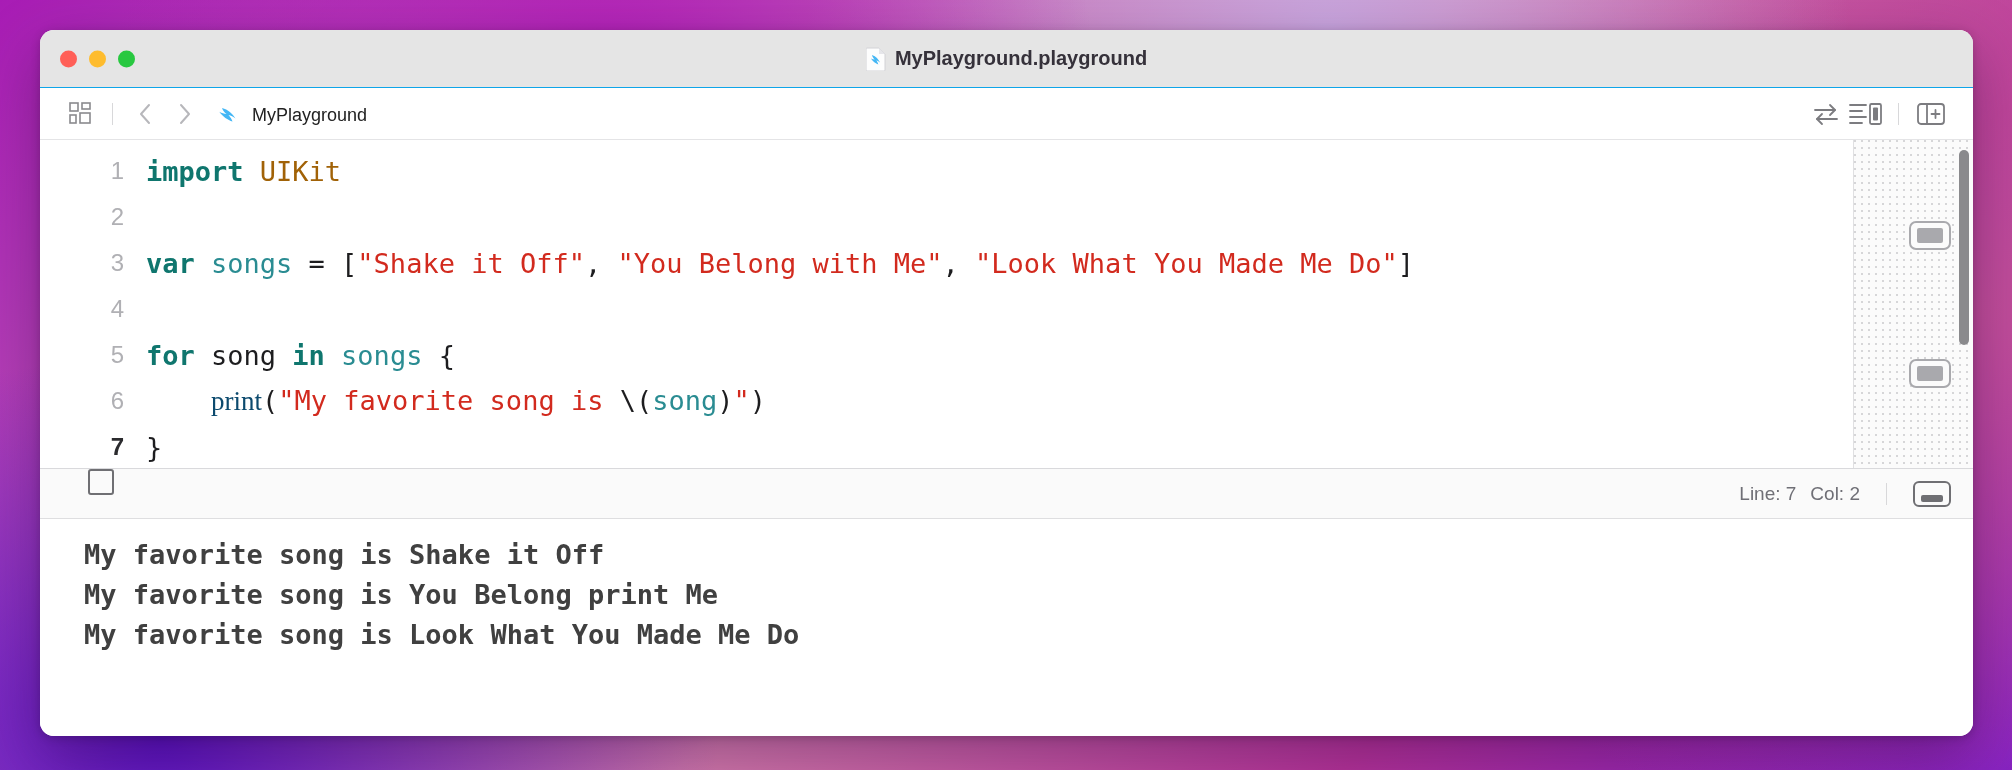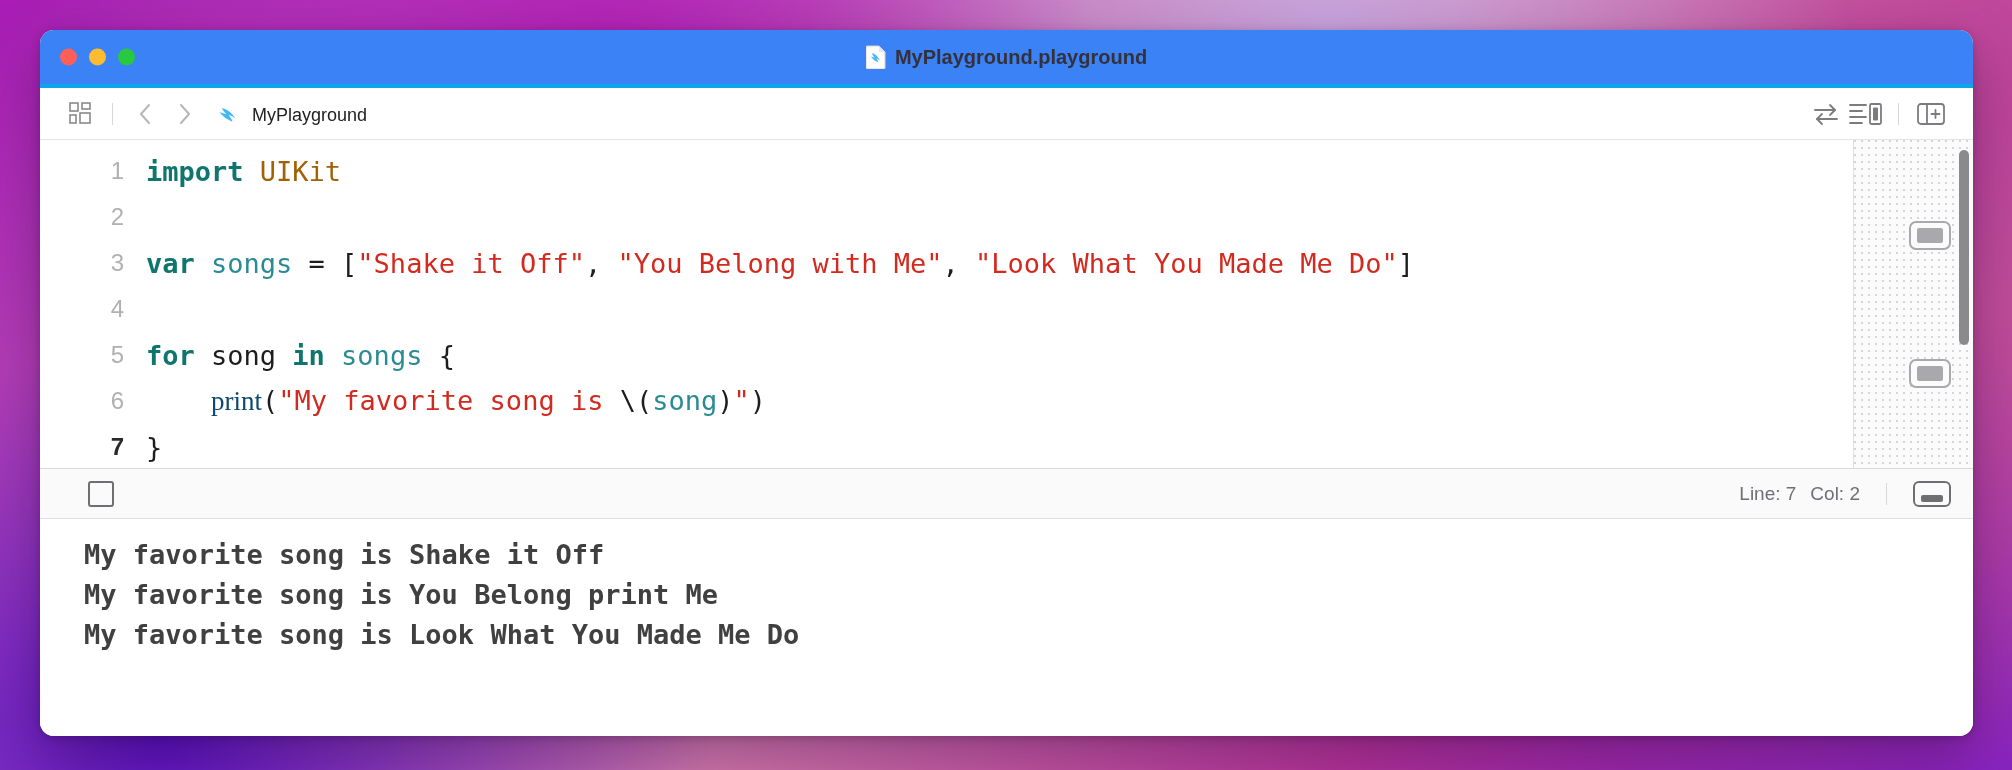--- a/index.html
+++ b/index.html
@@ -33,22 +33,22 @@
     box-shadow: 0 22px 60px rgba(40,0,60,.38), 0 2px 10px rgba(0,0,0,.2);
     overflow: hidden;
     display: flex;
     flex-direction: column;
   }
 
   
   .titlebar {
     height: 58px;
     flex: 0 0 58px;
-    background: #3b82f6;
-    border-bottom: 4px solid #0ea5e9;
+    background: #e5e5e5;
+    border-bottom: 1px solid #0ea5e9;
     position: relative;
     display: flex;
     align-items: center;
   }
   .traffic {
     position: absolute;
     left: 20px;
     top: 50%;
     transform: translateY(-50%);
     display: flex;
@@ -187,21 +187,20 @@
     background: #8a8a8d;
     border-radius: 5px;
   }
 
   
   .statusbar {
     flex: 0 0 50px;
     background: #fafafa;
     border-bottom: 1px solid #dedee0;
     display: flex;
-    align-items: center;
     padding: 0 22px 0 48px;
   }
   .stop-btn {
     width: 26px; height: 26px;
     border: 2px solid #6f6f73;
     border-radius: 3px;
     background: transparent;
   }
   .status-right {
     margin-left: auto;

